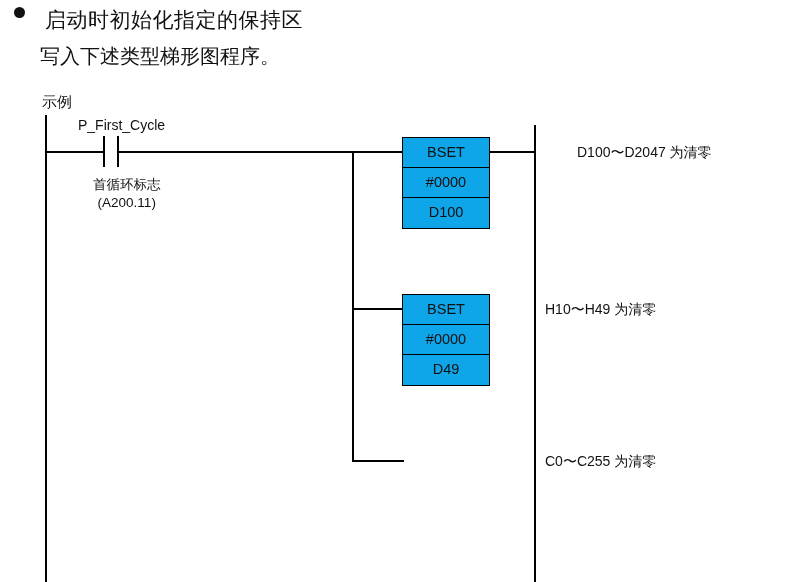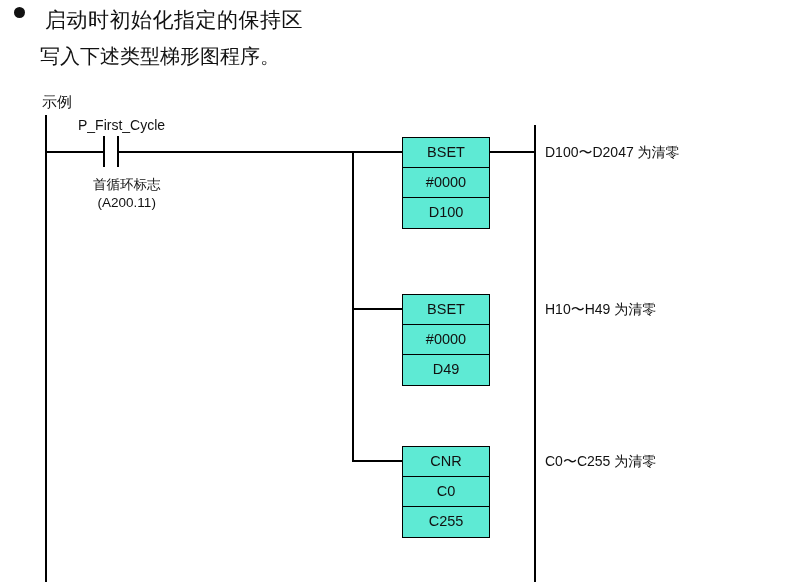--- a/index.html
+++ b/index.html
@@ -76,21 +76,21 @@
     border:1.6px solid #000;
     background:#fff;
     box-sizing:border-box;
   }
   .fb-cell{
     height:30px;line-height:29px;
     text-align:center;
     font-size:14.5px;
     border-bottom:1.6px solid #000;
     box-sizing:border-box;
-    background:#5eead4;
+    background:#0ea5e9;
     white-space:nowrap;
   }
   .fb-cell:last-child{border-bottom:none;}
   .fb-cell.highlight{
     border-top:1.6px solid #9a9a9a;
     border-bottom:1.6px solid #9a9a9a;
     box-shadow:-1.6px 0 0 0 #9a9a9a inset, 1.6px 0 0 0 #9a9a9a inset;
   }
 
   #fb-0{top:137px;}
@@ -102,21 +102,21 @@
   #stub-in-1{left:352px;top:308px;width:52px;}
   #stub-in-2{left:352px;top:460px;width:52px;}
   #stub-out-0{left:489px;top:151px;width:46px;}
 
   
   .annot{
     position:absolute;left:545px;
     font-size:14px;line-height:20px;
     white-space:nowrap;
   }
-  #annot-0{top:142px;}
+  #annot-0{top:142px;margin-left:32px;}
   #annot-1{top:299px;}
   #annot-2{top:451px;}
 </style>
 </head>
 <body>
 
 <div id="stage">
 
   <div class="heading">
     <span class="bullet"></span>
@@ -151,23 +151,18 @@
   <div class="fb" id="fb-0">
       <div class="fb-cell">BSET</div>
       <div class="fb-cell">#0000</div>
       <div class="fb-cell">D100</div>
     </div>
   <div class="fb" id="fb-1">
       <div class="fb-cell">BSET</div>
       <div class="fb-cell">#0000</div>
       <div class="fb-cell">D49</div>
     </div>
-  <div class="fb" id="fb-2">
-      <div class="fb-cell">CNR</div>
-      <div class="fb-cell">C0</div>
-      <div class="fb-cell">C255</div>
-    </div>
 
   <div class="annot" id="annot-0">D100〜D2047 为清零</div>
   <div class="annot" id="annot-1">H10〜H49 为清零</div>
   <div class="annot" id="annot-2">C0〜C255  为清零</div>
 
 </div>
 
 </body></html>

